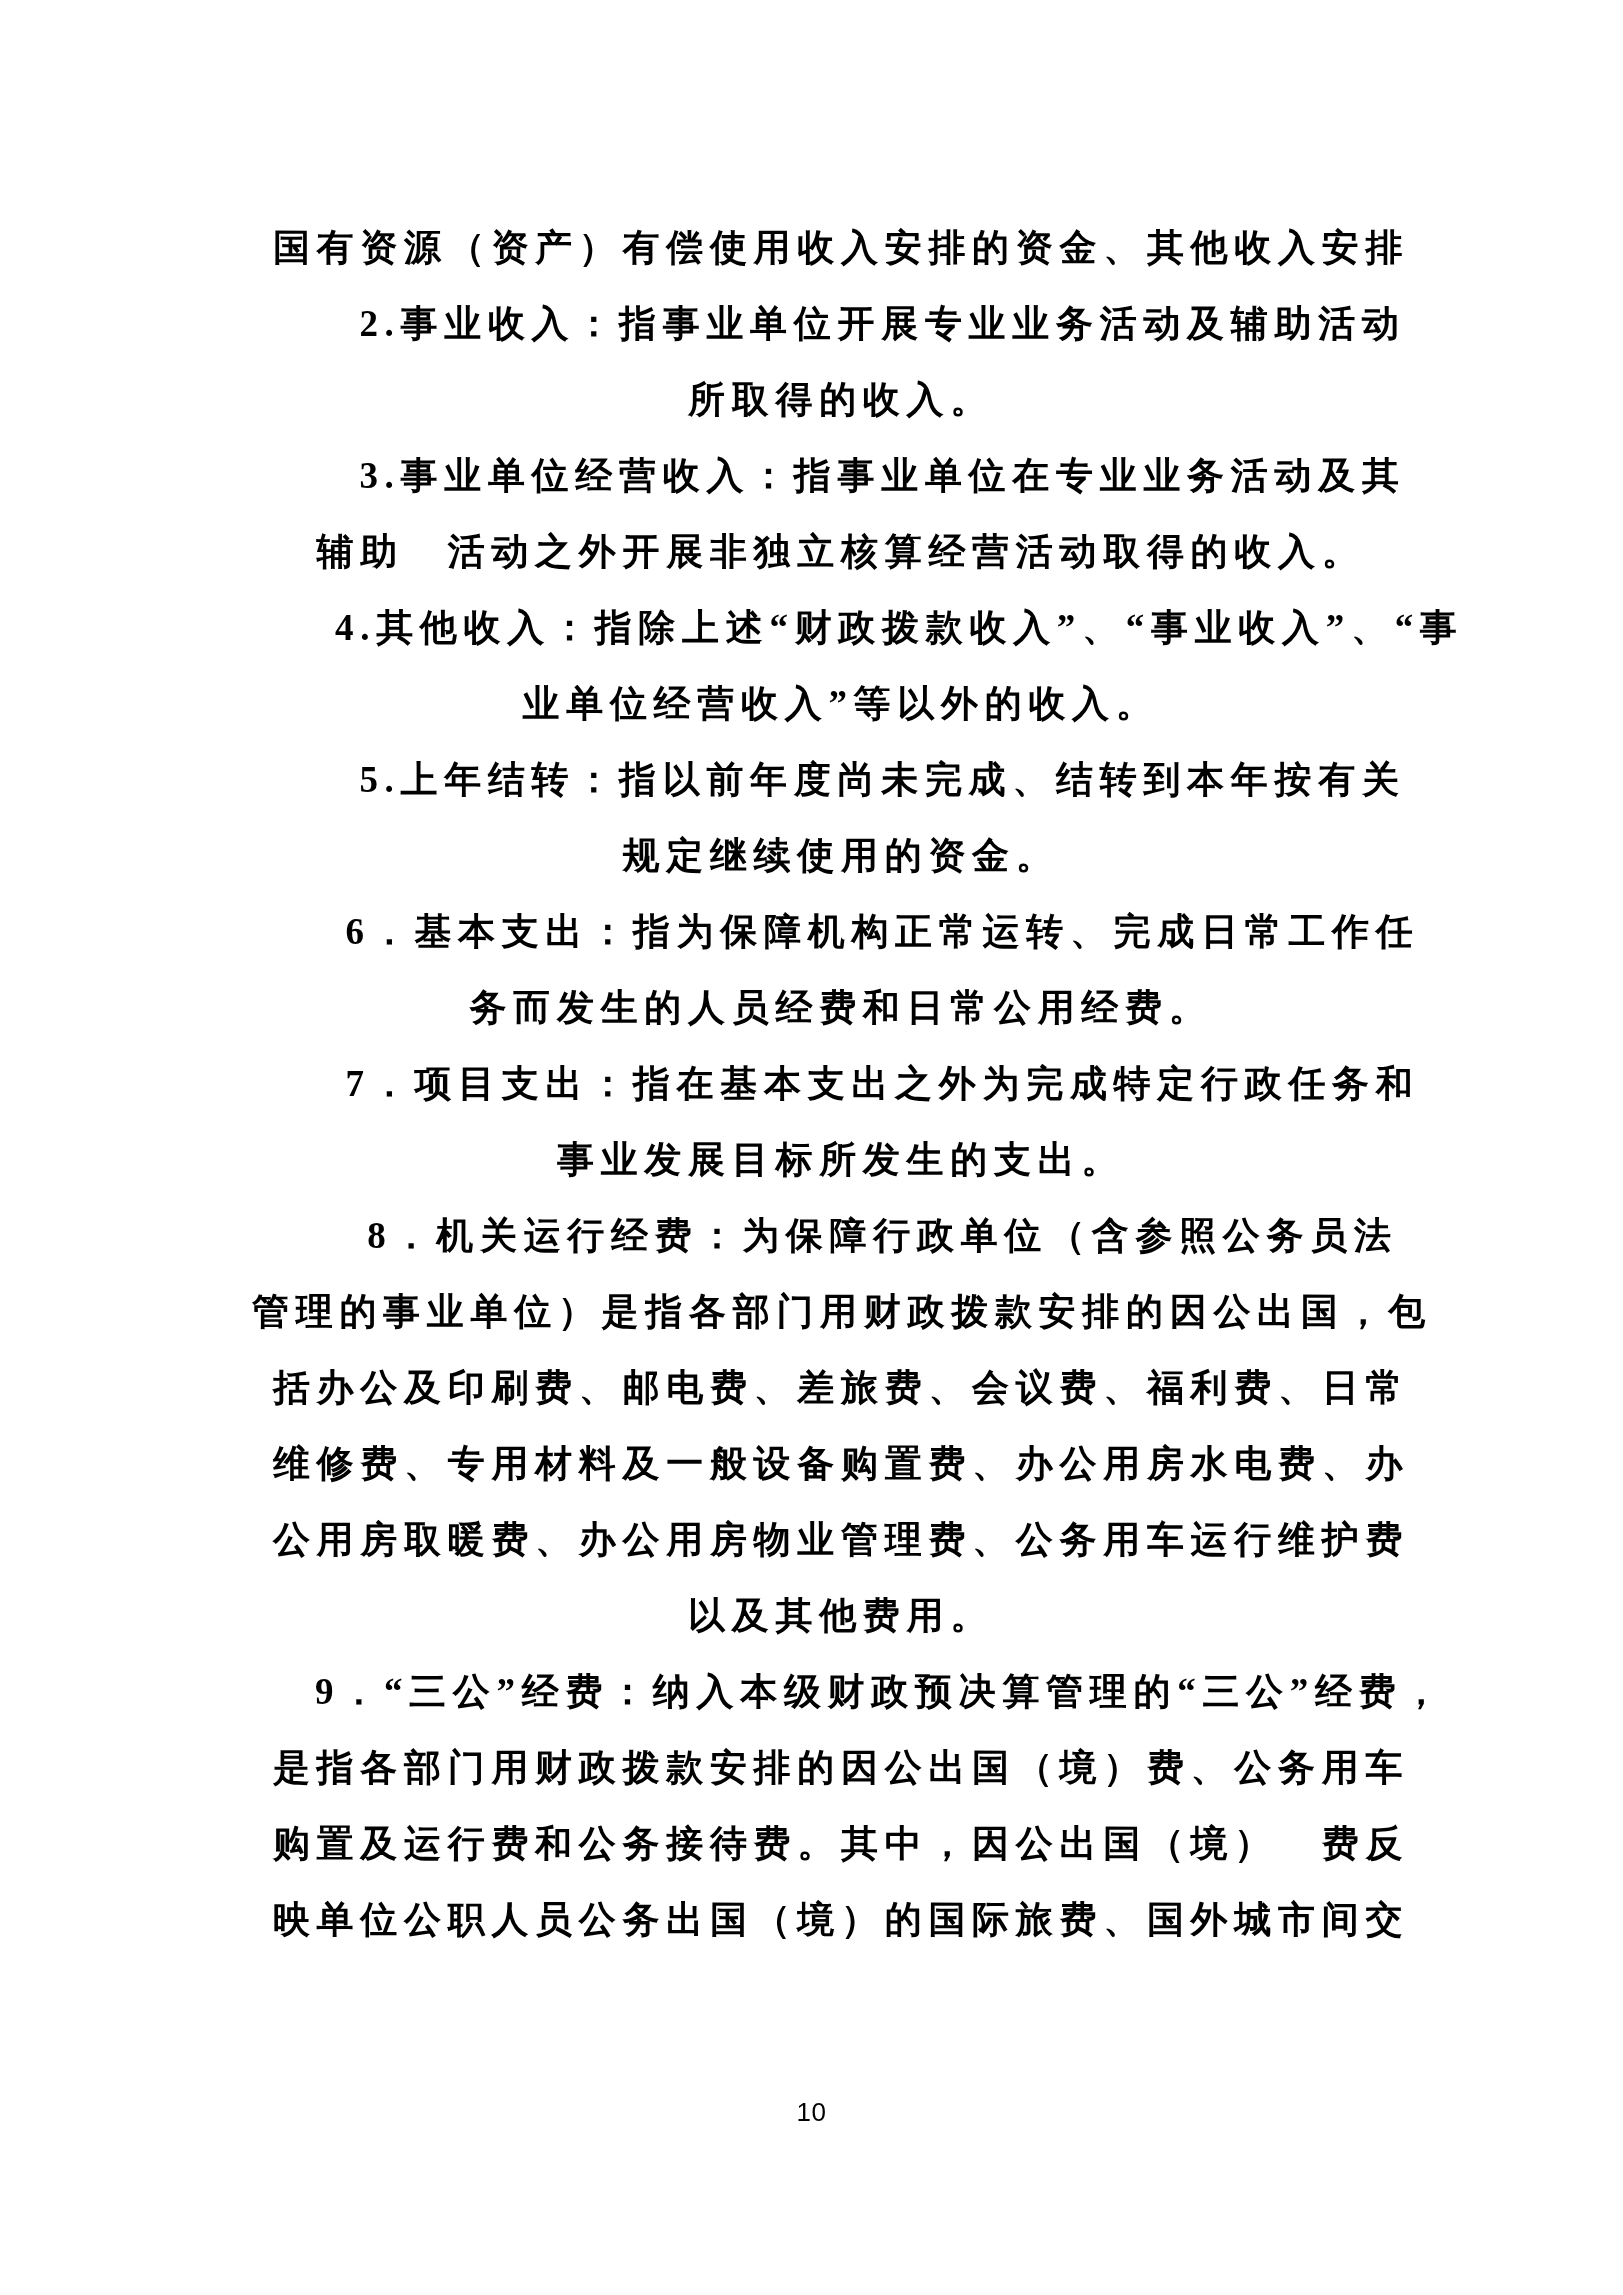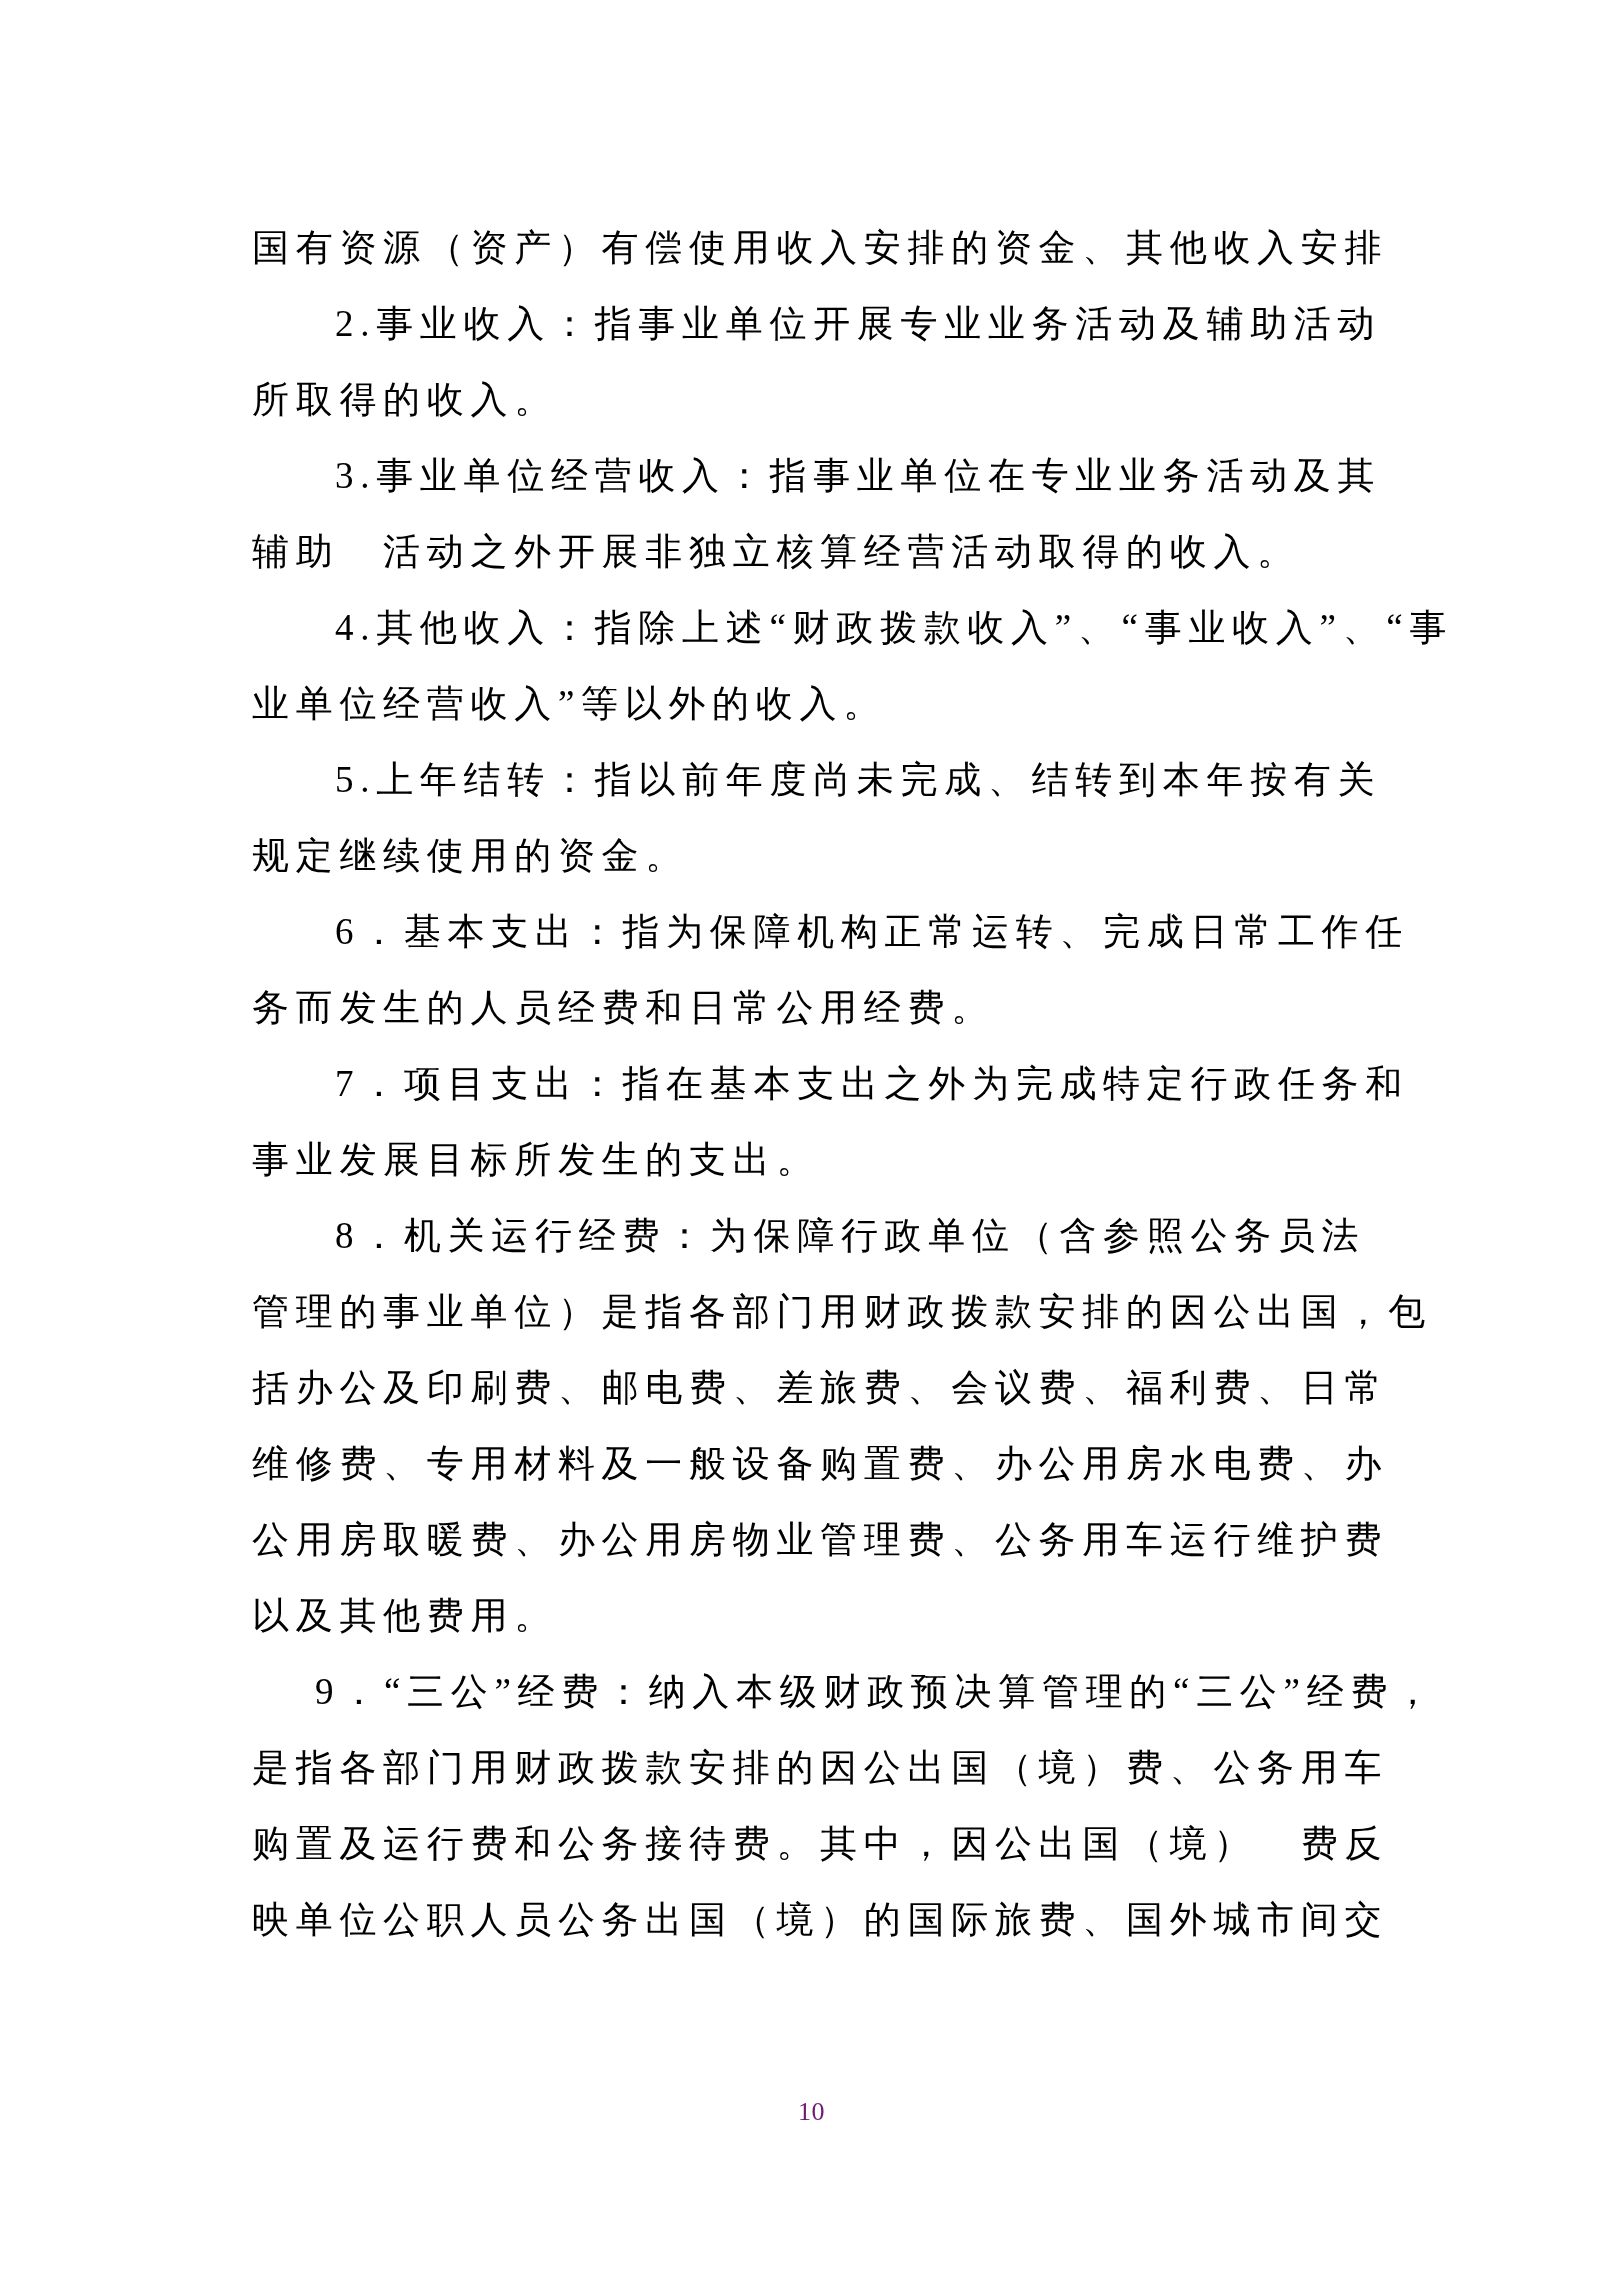--- a/index.html
+++ b/index.html
@@ -26,35 +26,36 @@
     left: 252px;
     top: 210px;
     width: 1178px;
   }
   .line {
     font-size: 37px;
     line-height: 76px;
     height: 76px;
     letter-spacing: 6.7px;
     white-space: pre;
-    font-weight: 400;
+    font-weight: 700;
+    text-align: center;
   }
   .ind-item  { padding-left: 83px; }
   .ind-item9 { padding-left: 63px; }
   .page-number {
     position: absolute;
     top: 2098px;
     left: 0;
     width: 1623px;
     text-align: center;
     font-size: 26px;
     line-height: 28px;
     letter-spacing: 0.6px;
-    font-family: Liberation Serif, serif;
-    color: #701a75;
+    font-family: Liberation Sans, sans-serif;
+    color: #000000;
   }
 </style>
 </head>
 <body>
 
 <div class="page">
   <main class="text-block" id="lines-container">
       <div class="line">国有资源（资产）有偿使用收入安排的资金、其他收入安排</div>
       <div class="line ind-item">2.事业收入：指事业单位开展专业业务活动及辅助活动</div>
       <div class="line">所取得的收入。</div>

